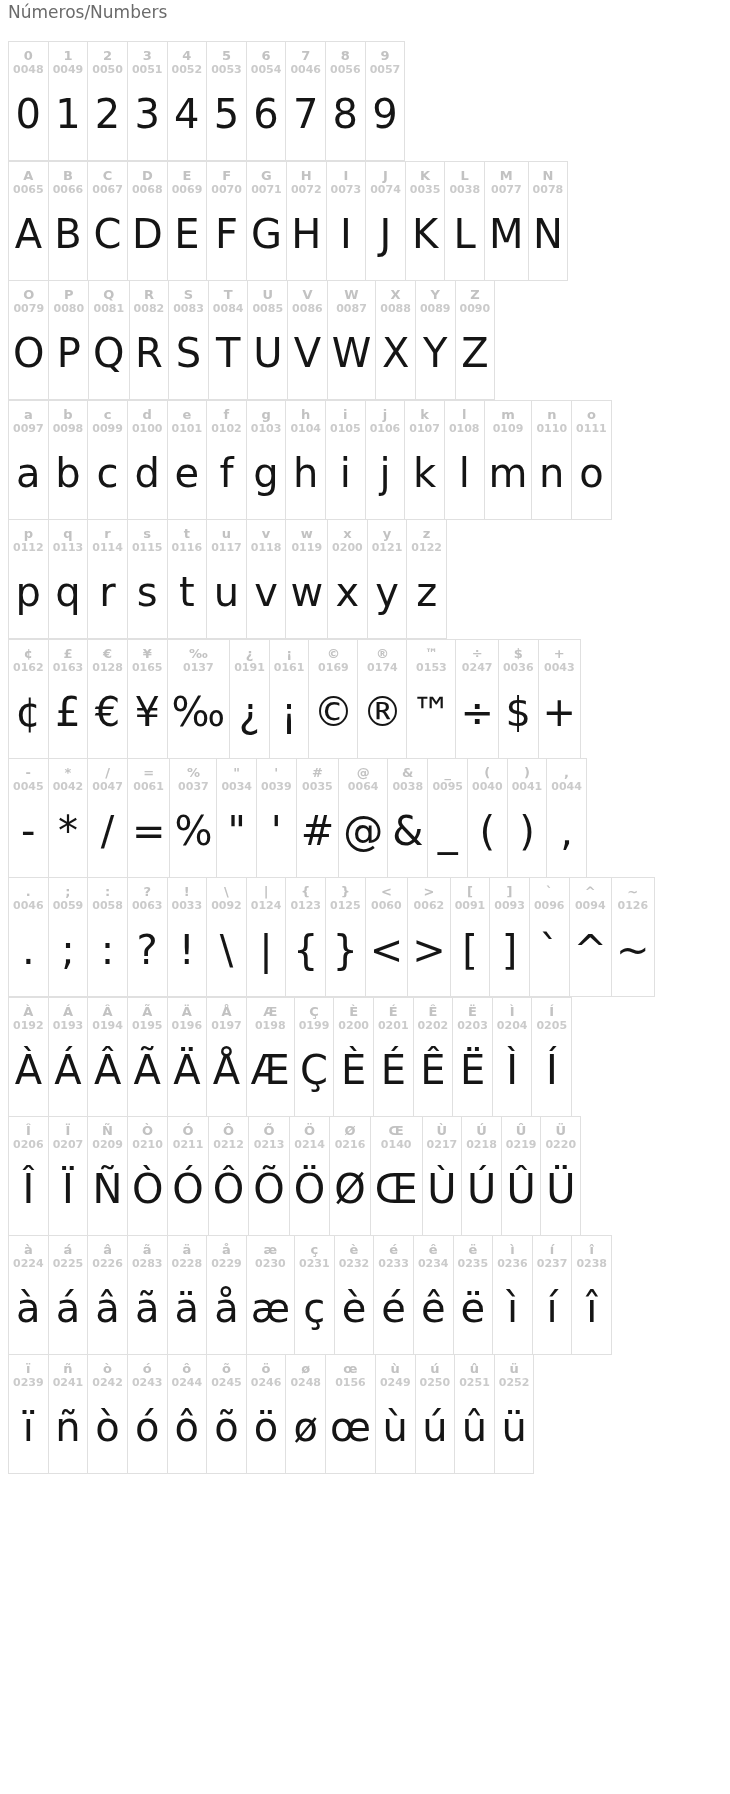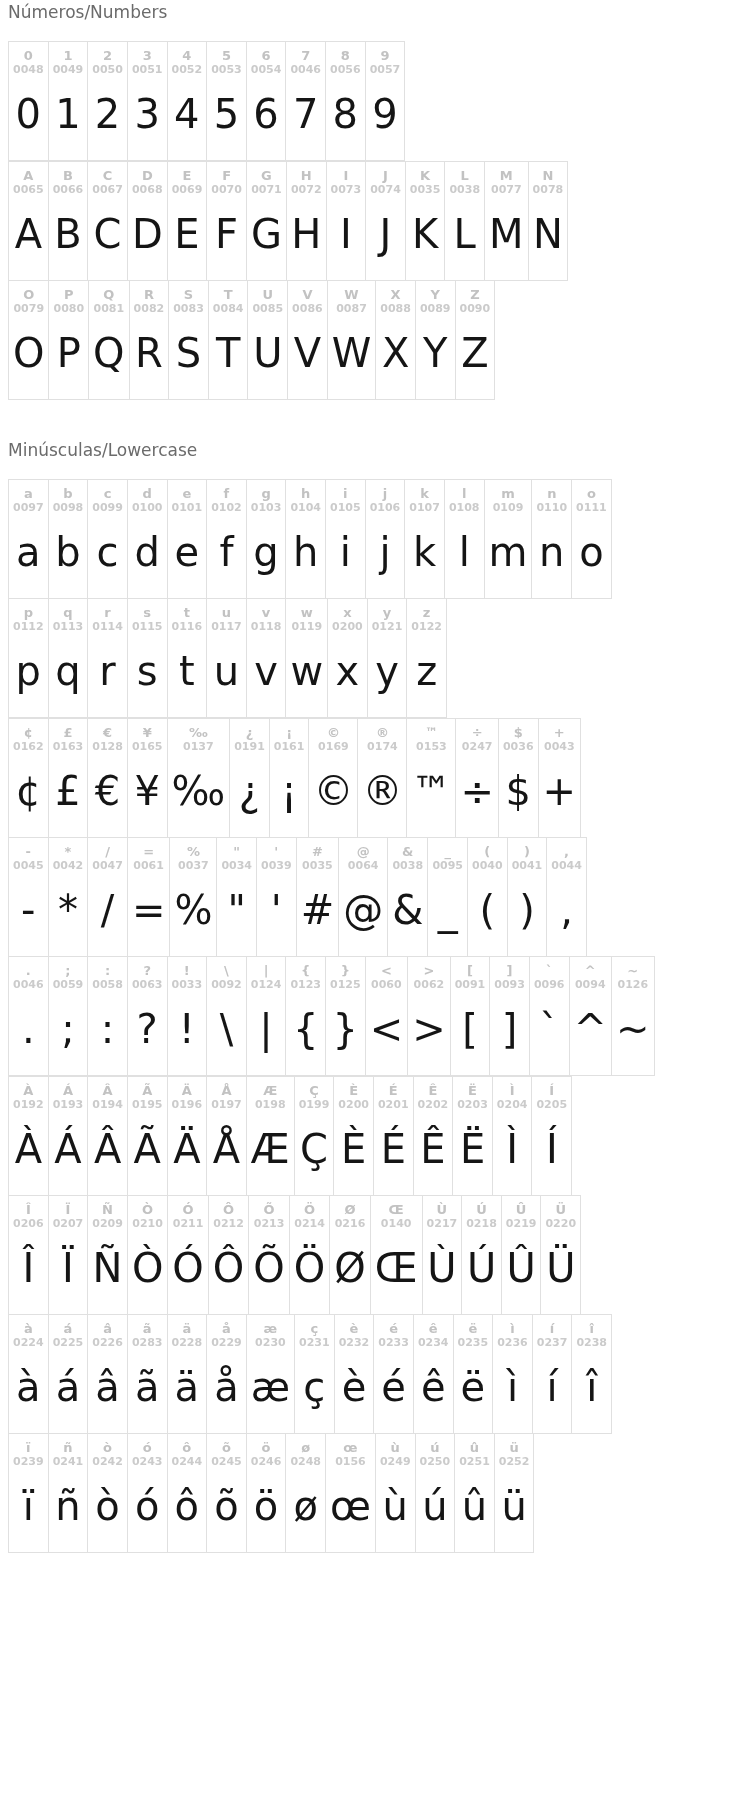--- a/index.html
+++ b/index.html
@@ -300,21 +300,20 @@
   <div class="char-cell">
     <span class="cell-char">Z</span>
     <span class="cell-code">0090</span>
     <span class="cell-glyph">Z</span>
   </div>
 </div>
       </div>
   </section>
 
   <section class="charmap-section">
-    <h2 class="section-title">Minúsculas/Lowercase</h2>
     <div class="section-rows">
         <div class="char-row">
   <div class="char-cell">
     <span class="cell-char">a</span>
     <span class="cell-code">0097</span>
     <span class="cell-glyph">a</span>
   </div>
 
   <div class="char-cell">
     <span class="cell-char">b</span>

